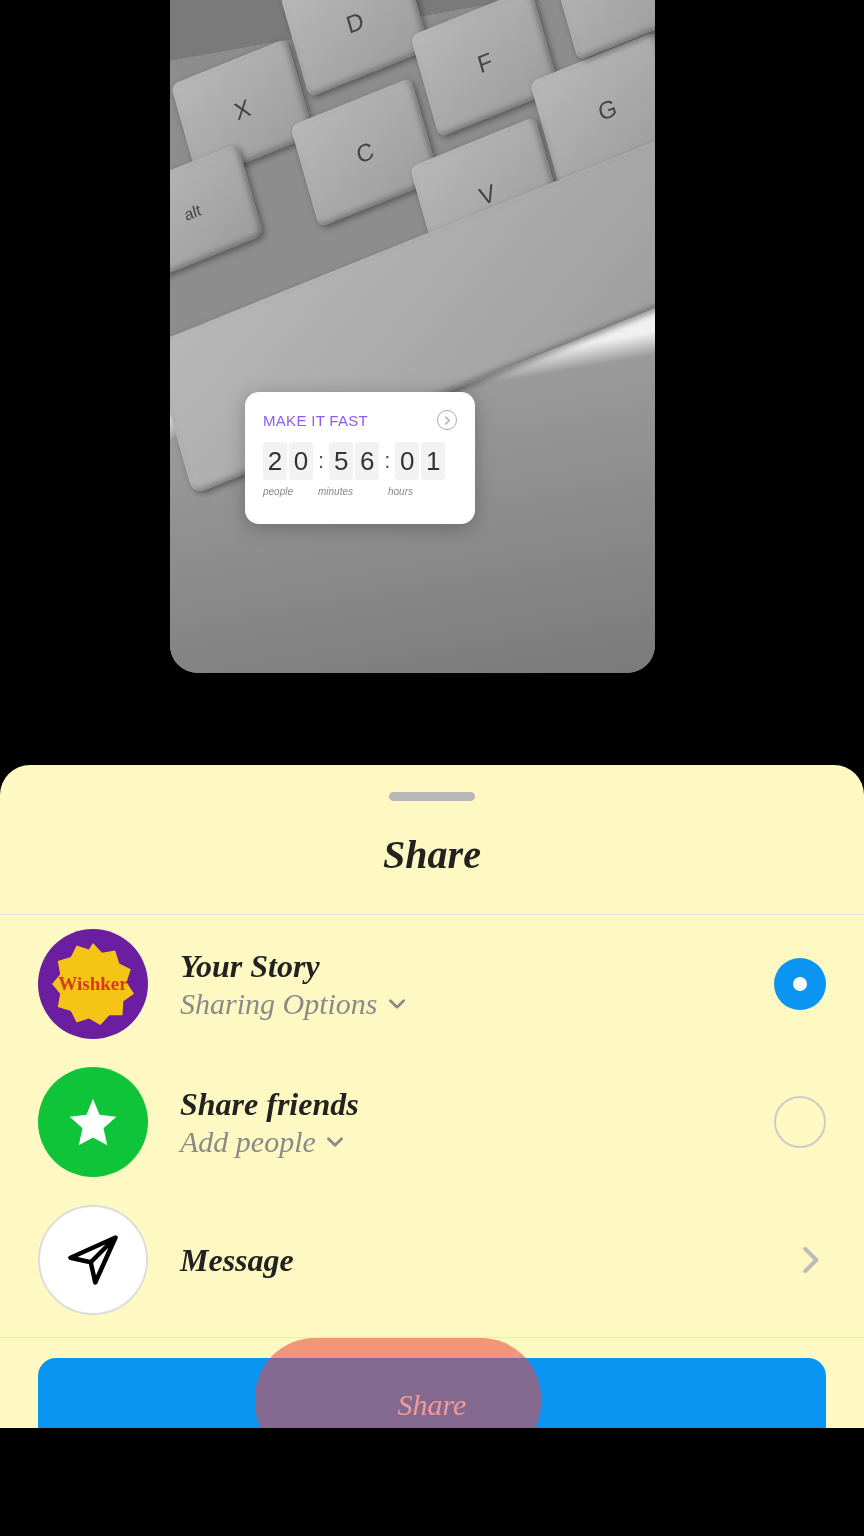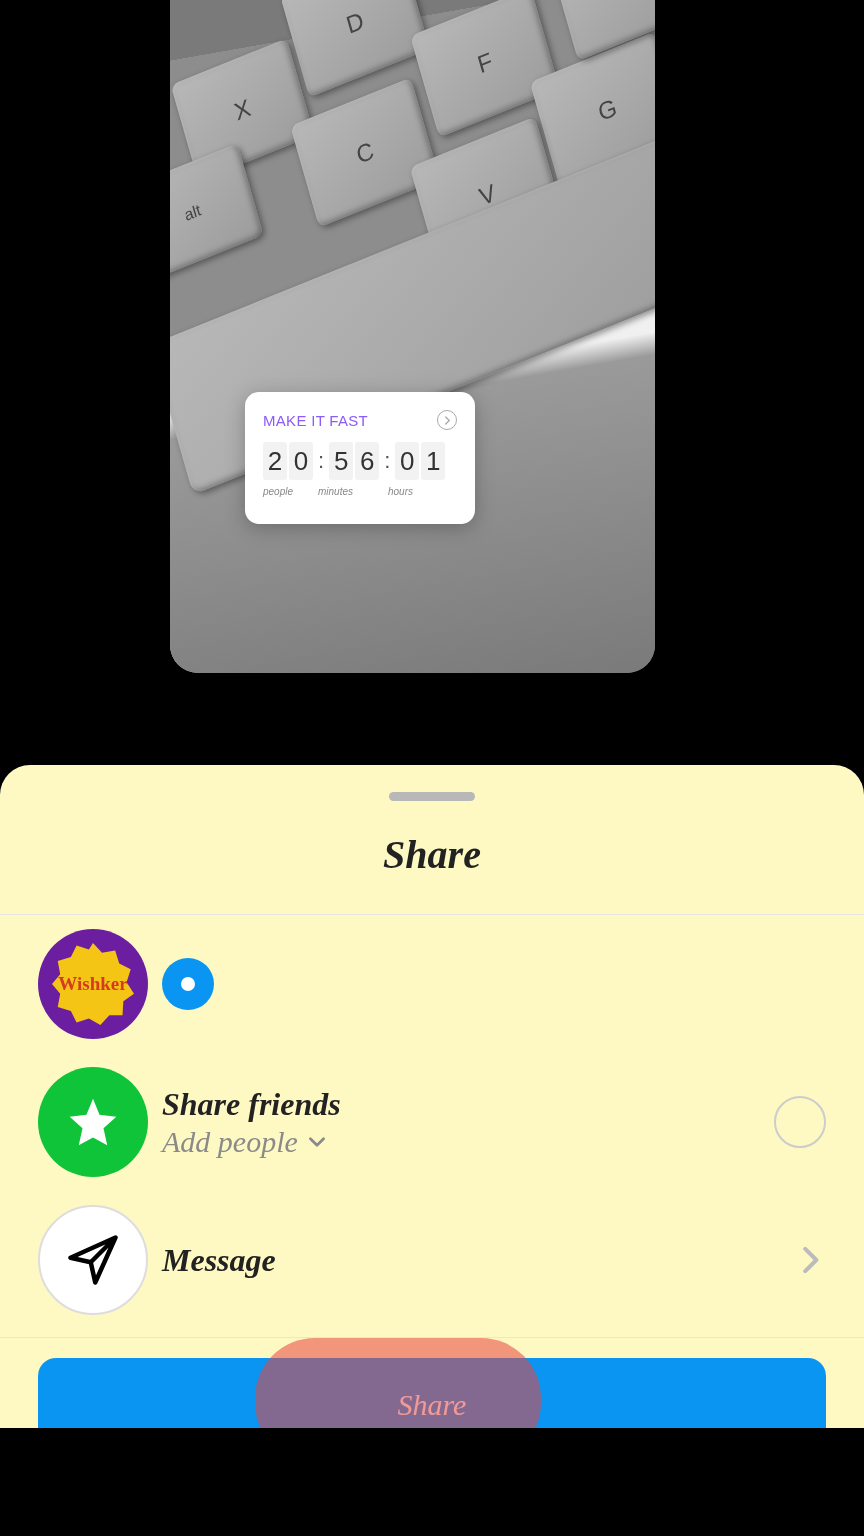--- a/index.html
+++ b/index.html
@@ -136,21 +136,21 @@
       font-weight: 700;
       color: #222;
       margin-top: 30px;
       padding-bottom: 36px;
       border-bottom: 1px solid #e5e5e5;
     }
     .share-row {
       display: flex;
       align-items: center;
       padding: 14px 38px;
-      gap: 14px;
+      gap: 32px;
     }
     .avatar-circle {
       width: 110px;
       height: 110px;
       border-radius: 50%;
       flex-shrink: 0;
       display: flex;
       align-items: center;
       justify-content: center;
     }
@@ -286,20 +286,29 @@
 <div class="share-sheet">
   <div class="drag-handle"></div>
   <div class="sheet-title">Share</div>
 
   <div class="share-row">
     <div class="avatar-circle wishker-avatar">
       <div class="wishker-inner">
           <span class="wishker-text">Wishker</span>
         </div>
     </div>
+    <div class="row-text">
+      <div class="row-title">Your Story</div>
+      <div class="row-sub">
+        <span>Sharing Options</span>
+        <svg width="22" height="22" viewBox="0 0 20 20">
+            <path d="M4 7 L10 13 L16 7" stroke="#8a8a8a" stroke-width="2.5" fill="none" stroke-linecap="round" stroke-linejoin="round"></path>
+          </svg>
+      </div>
+    </div>
     <div class="radio radio-selected"></div>
   </div>
 
   <div class="share-row">
     <div class="avatar-circle star-avatar">
       <svg width="56" height="56" viewBox="0 0 24 24">
           <path fill="#fff" d="M12 2l2.8 6.9L22 9.7l-5.5 5 1.6 7.3L12 18.6 5.9 22l1.6-7.3L2 9.7l7.2-.8z"></path>
         </svg>
     </div>
     <div class="row-text">

